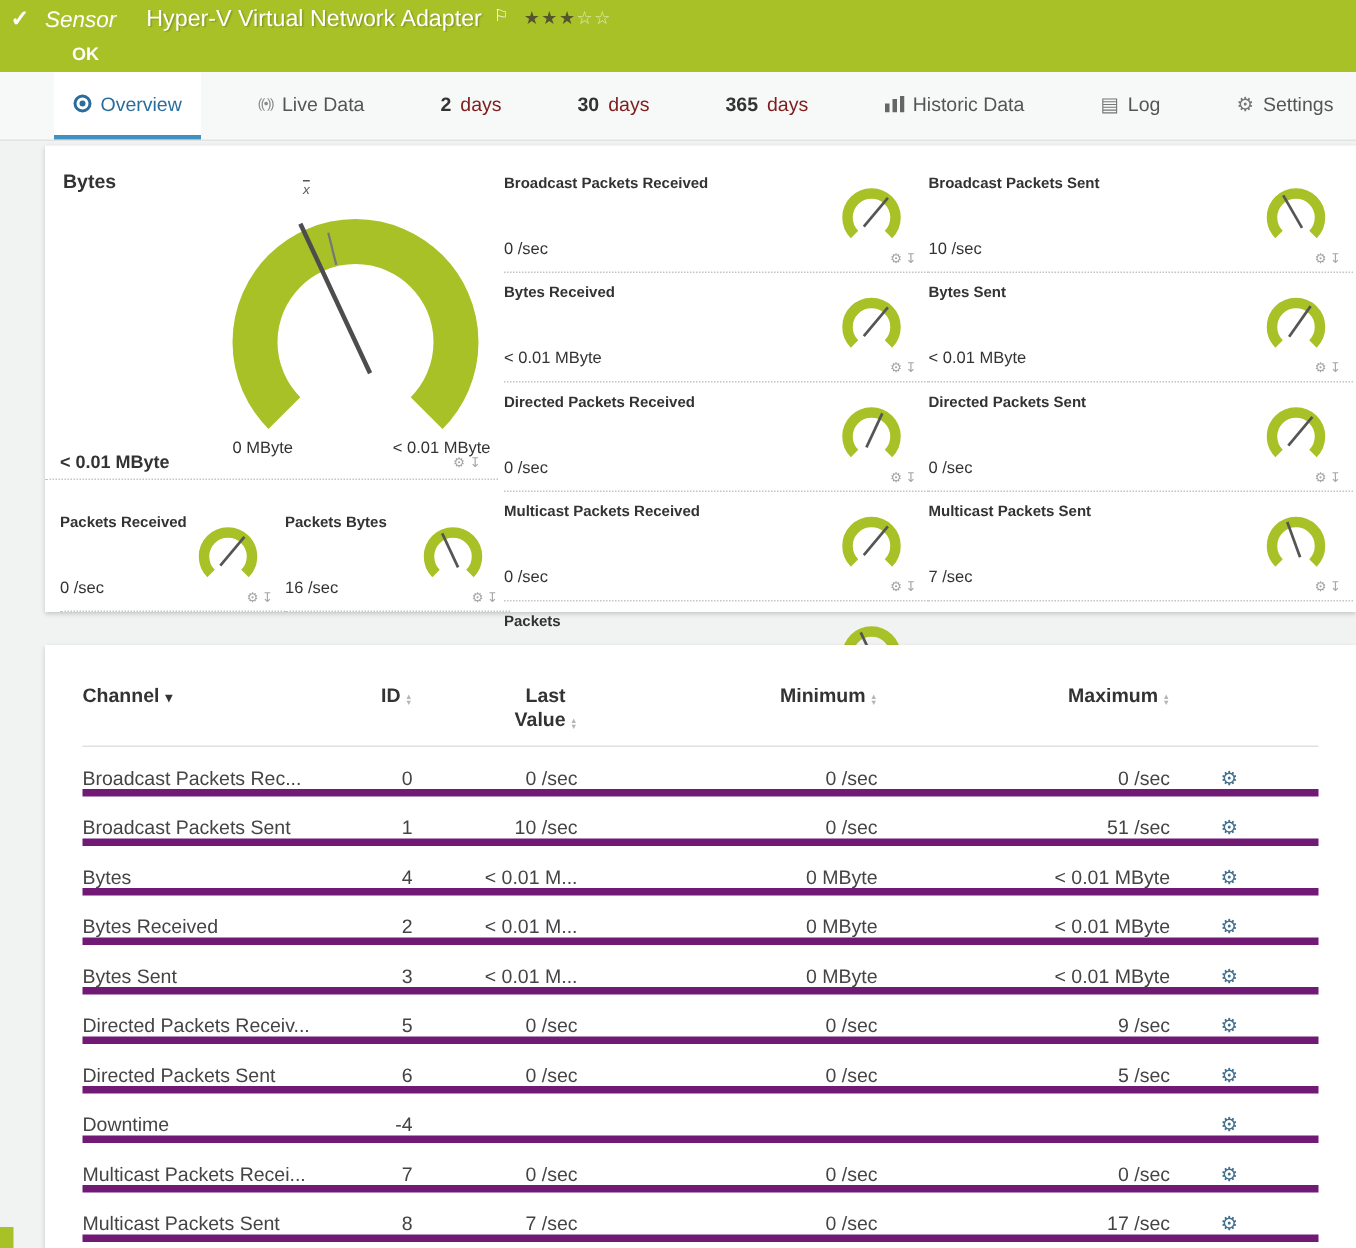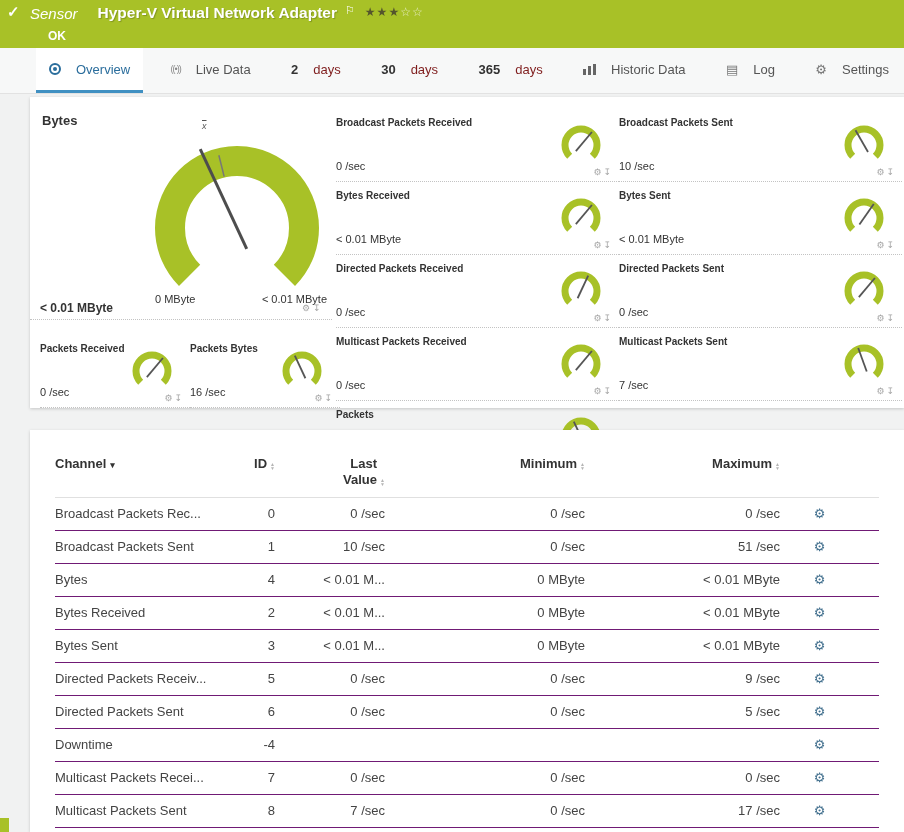--- a/index.html
+++ b/index.html
@@ -4,31 +4,31 @@
 <style>
   *{box-sizing:border-box;margin:0;padding:0}
   html,body{width:904px;height:832px}
   body{position:relative;overflow:hidden;background:#f1f2f2;font-family:"Liberation Sans",sans-serif}
 
   
   .topbar{position:absolute;top:0;left:0;width:904px;height:48px;background:#a8c127;color:#fff}
   .check{position:absolute;left:7px;top:3px;font-size:15px;font-weight:bold}
   .titleline{position:absolute;left:30px;top:4px;display:flex;align-items:center}
   .kind{font-style:italic;font-size:15px;margin-right:20px}
-  .sensor-title{font-weight:bold;font-size:15.5px;text-shadow:1px 1px 1px rgba(0,0,0,.22)}
+  .sensor-title{font-weight:normal;font-size:15.5px;text-shadow:1px 1px 1px rgba(0,0,0,.22)}
   .flag{font-size:11px;margin-left:8px;margin-top:-6px}
   .stars{margin-left:10px;font-size:12px;letter-spacing:1px;margin-top:-2px;cursor:pointer}
   .stars .filled{color:#54552c}
   .stars .empty{color:#e4ebbd}
   .status-ok{position:absolute;left:48px;top:29px;font-size:12px;font-weight:bold}
 
   
   .tabbar{position:absolute;top:48px;left:0;width:904px;height:46px;background:#f7f8f8;
           border-bottom:1px solid #e2e2e2;display:flex;justify-content:space-between;padding:0 2px 0 36px}
-  .tab{display:flex;align-items:center;gap:15px;padding:0 13px;font-size:13px;color:#555;height:100%;
+  .tab{display:flex;align-items:center;gap:6px;padding:0 13px;font-size:13px;color:#555;height:100%;
        border-bottom:3px solid transparent;cursor:pointer;white-space:nowrap}
   .tab.active{background:#fff;border-bottom:3px solid #4090c2;color:#2a6d9c}
   .tab b{color:#333;font-weight:bold}
   .tab .muted{color:#7f1d1d}
   .circle-icon{display:inline-block;width:12px;height:12px;border:2px solid #2a6d9c;border-radius:50%;position:relative}
   .circle-icon::after{content:"";position:absolute;width:4px;height:4px;background:#2a6d9c;border-radius:50%;left:2px;top:2px}
   .live-icon{font-size:9px;color:#888;letter-spacing:-1px}
   .glyph-icon{font-size:13px;color:#777}
   .chart-icon{display:inline-flex;align-items:flex-end}
 
@@ -54,21 +54,21 @@
   .tile svg{position:absolute;right:16px;top:14px}
   .tile-value{position:absolute;left:0;bottom:9px;font-size:11px;color:#333;white-space:nowrap}
   .tile .gicons{right:6px;bottom:4px;letter-spacing:2px}
   .bottom-tiles{position:absolute;left:10px;top:238px;display:flex}
   .bottom-tiles .tile{width:150px}
 
   
   .tablewrap{padding:16px 25px 0}
   .thead{display:flex;align-items:flex-start;padding:10px 0 8px;border-bottom:1px solid #e0e0e0;
          font-size:13px;font-weight:bold;color:#333}
-  .trow{display:flex;align-items:center;height:33px;border-bottom:1px solid #701a75;font-size:13px;color:#444}
+  .trow{display:flex;align-items:flex-end;height:33px;border-bottom:5px solid #701a75;font-size:13px;color:#444}
   .c0{width:170px;text-align:left}
   .c1{width:50px;text-align:right}
   .c2{width:110px;text-align:right}
   .c3{width:200px;text-align:right}
   .c4{width:195px;text-align:right}
   .c5{width:79px;text-align:center}
   .th-wrap{display:inline-block;max-width:46px;text-align:right;line-height:1.25}
   .sorted{font-size:9px;margin-left:4px;color:#333}
   .sort{display:inline-flex;flex-direction:column;margin-left:3px;vertical-align:2px}
   .sort i{font-style:normal;font-size:5px;line-height:4px;color:#b5b5b5}

